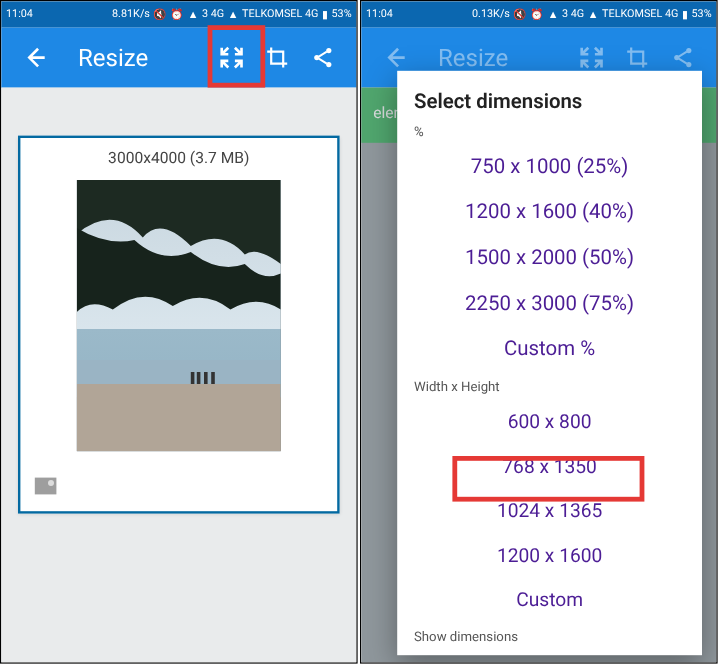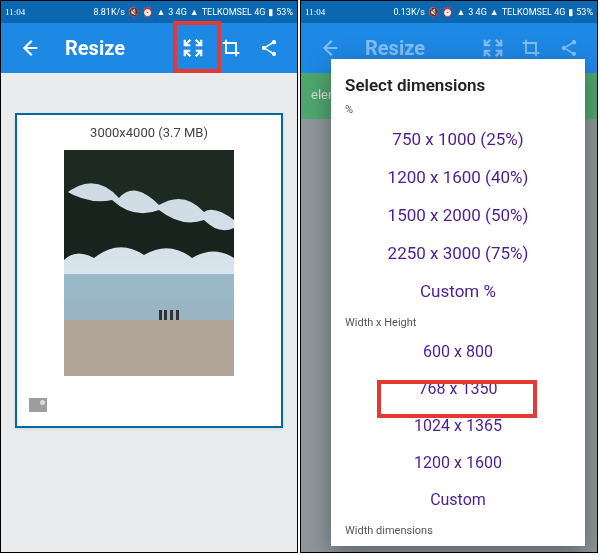--- a/index.html
+++ b/index.html
@@ -30,36 +30,36 @@
   .status-bar {
     height: 22px;
     background: #0b67b0;
     color: #fff;
     display: flex;
     align-items: center;
     font-size: 9px;
     padding: 0 4px;
     justify-content: space-between;
   }
-  .status-left { display: flex; align-items: center; gap: 2px; font-family: Liberation Serif, serif; }
+  .status-left { display: flex; align-items: center; gap: 2px; }
   .status-right { display: flex; align-items: center; gap: 3px; }
   .status-right span, .status-left span { white-space: nowrap; }
 
   
   .app-bar {
     height: 50px;
     background: #1e88e5;
     color: #fff;
     display: flex;
     align-items: center;
     padding: 0 10px;
   }
   .app-bar .title {
     font-size: 20px;
-    font-weight: 700;
+    font-weight: 400;
     margin-left: 18px;
     flex: 1;
   }
   .app-bar .ab-icon {
     width: 36px;
     height: 36px;
     display: flex;
     align-items: center;
     justify-content: center;
     margin-left: 2px;
@@ -306,21 +306,21 @@
         <div class="dlg-item">2250 x 3000  (75%)</div>
         <div class="dlg-item">Custom %</div>
 
         <div class="dlg-section">Width x Height</div>
         <div class="dlg-item small">600 x 800</div>
         <div class="dlg-item small">768 x 1350</div>
         <div class="dlg-item small">1024 x 1365</div>
         <div class="dlg-item small">1200 x 1600</div>
         <div class="dlg-item small">Custom</div>
 
-        <div class="dlg-section">Width dimensions</div>
+        <div class="dlg-section">Show dimensions</div>
         <div class="dlg-item small">Show More</div>
       </div>
     </div>
 
     <div class="hl" style="left:76px; top:379px; width:160px; height:38px;"></div>
   </div>
 
 </div>
 
 </body></html>

